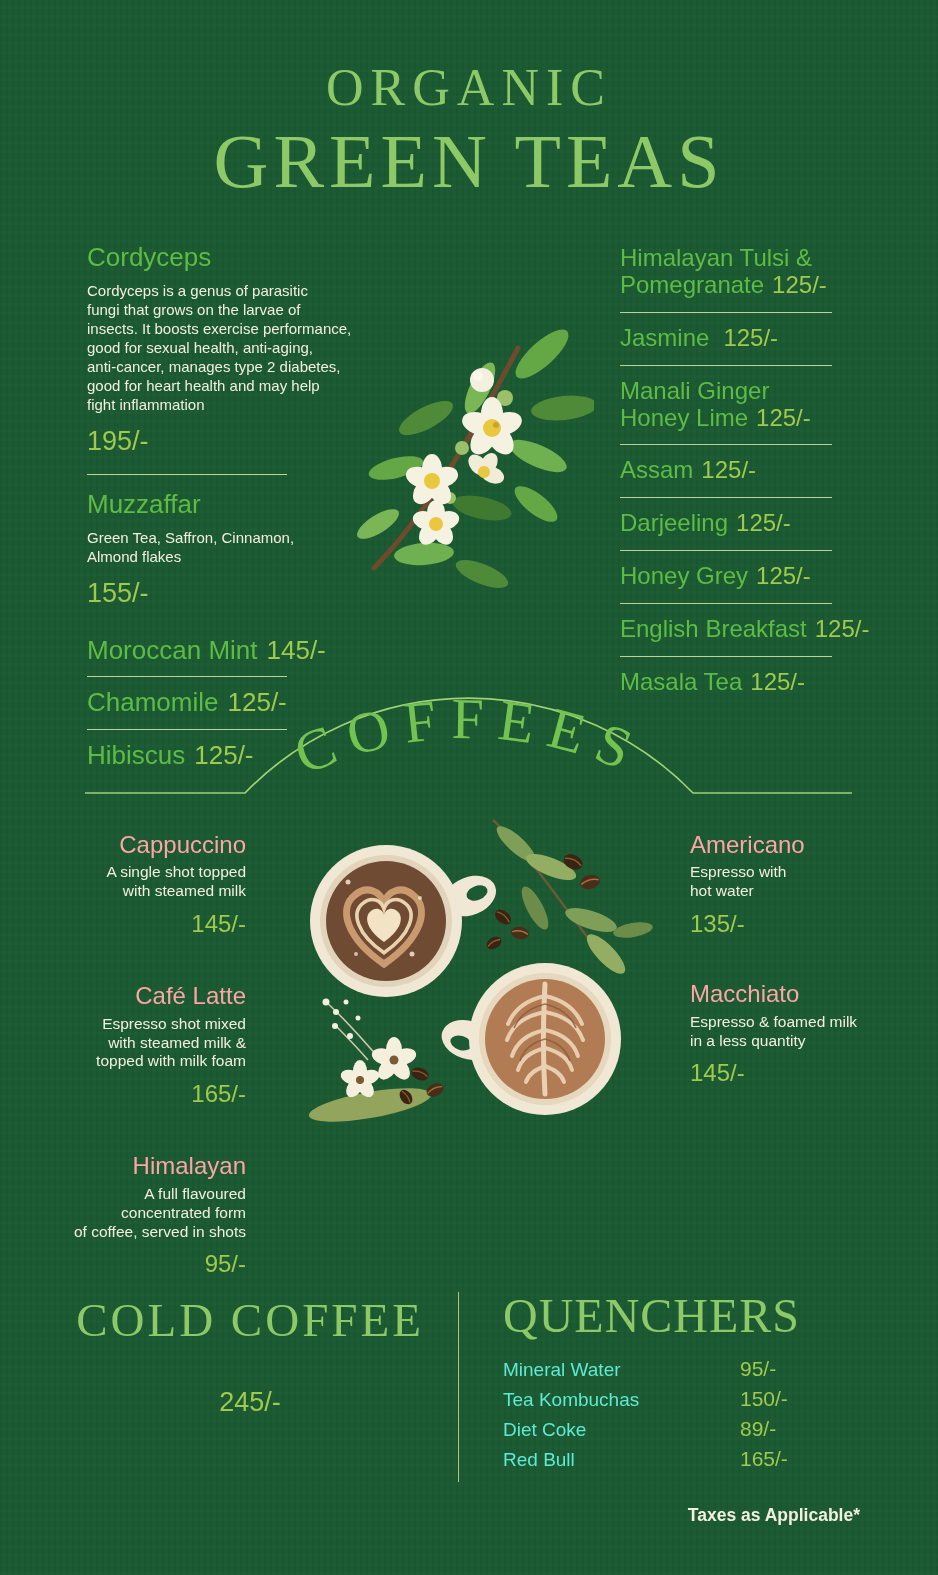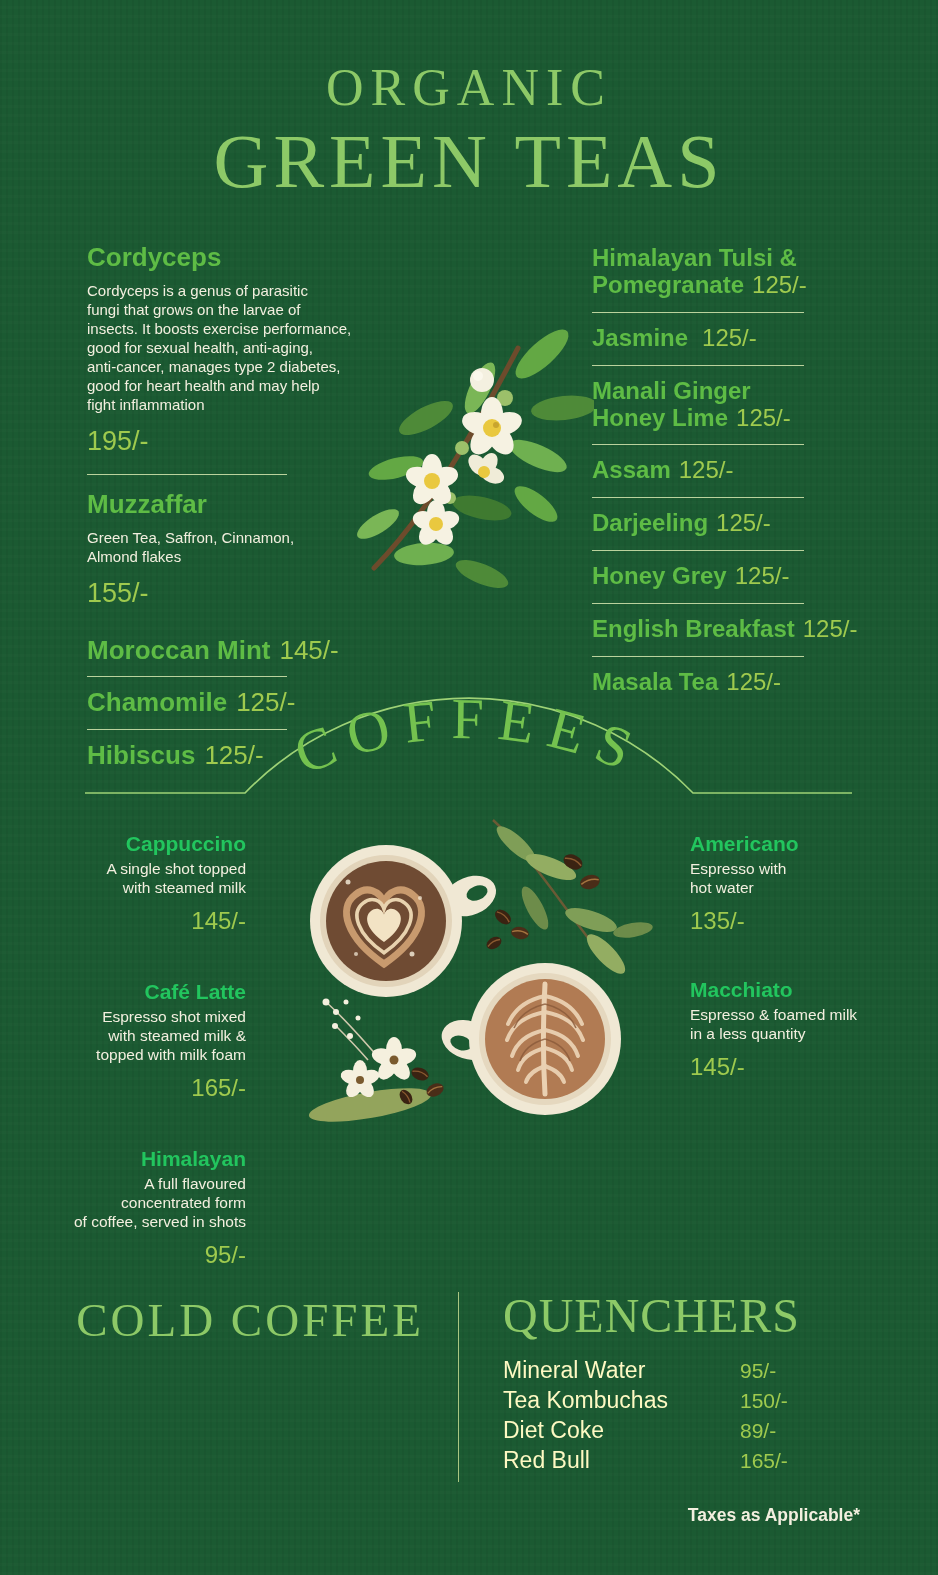--- a/index.html
+++ b/index.html
@@ -17,58 +17,58 @@
   .serif { font-family:"Liberation Serif", serif; color:#8dc967; }
   .abs { position:absolute; }
 
   
   .title-organic { top:58px; left:0; width:100%; text-align:center;
     font-size:52px; letter-spacing:7px; font-weight:400; }
   .title-green   { top:118px; left:0; width:100%; text-align:center;
     font-size:76px; letter-spacing:5px; font-weight:400; }
 
   
-  .tea-name  { color:#5ebc45; font-weight:700; }
+  .tea-name  { color:#5ebc45; font-weight:400; }
   .tea-price { color:#9fca4e; font-weight:400; }
   .pre { white-space:pre-line; }
   .sep { border-top:1.6px solid rgba(215,232,176,.85); height:0; }
 
   .teas-left { left:87px; top:243px; width:302px; }
   .teas-left .big-name { font-size:26px; line-height:1.1; margin-bottom:9px; }
   .teas-left .desc { color:#f3efdf; font-size:15px; line-height:1.27; margin-bottom:12px; }
   .teas-left .price { font-size:27px; }
   .teas-left .sep { width:200px; margin:17px 0 15px 0; }
   .simple-row { font-size:26px; line-height:1.1; }
   .simple-row .tea-price { margin-left:9px; }
   .teas-left .gap-lg { height:27px; }
 
-  .teas-right { left:592px; top:245px; width:285px; }
+  .teas-right { left:620px; top:245px; width:285px; }
   .teas-right .row { font-size:24px; line-height:1.12; }
   .teas-right .tea-price { margin-left:8px; }
   .teas-right .sep { width:212px; margin:13px 0 12px 0; }
 
   
-  .coffee-col .c-name  { color:#22c55e; font-size:21px; font-weight:700; line-height:1.1; }
+  .coffee-col .c-name  { color:#fca5a5; font-size:24px; font-weight:400; line-height:1.1; }
   .coffee-col .c-desc  { color:#f3efdf; font-size:15.5px; line-height:1.22; margin-top:5px; }
   .coffee-col .c-price { color:#9fca4e; font-size:24px; margin-top:9px; }
   .coffee-left  { left:40px;  top:832px; width:206px; text-align:right; }
   .coffee-right { left:690px; top:832px; width:212px; text-align:left; }
   .coffee-left  .c-item { margin-bottom:45px; }
   .coffee-right .c-item { margin-bottom:43px; }
 
   
   .divider-v { left:458px; top:1292px; width:0; height:190px;
     border-left:1.6px solid rgba(205,225,150,.8); }
   .cold-wrap { left:55px; top:1293px; width:390px; text-align:center; }
   .cold-head { font-size:47px; letter-spacing:3px; }
   .cold-price { color:#9fca4e; font-size:27px; margin-top:40px; }
   .quench-wrap { left:503px; top:1288px; width:330px; }
   .quench-head { font-size:48px; letter-spacing:1px; margin-bottom:14px; }
   .q-row { display:grid; grid-template-columns:237px 1fr; align-items:baseline; height:30px; }
-  .q-name { color:#fef9c3; font-size:23px; }
+  .q-name { color:#5eead4; font-size:19px; }
   .q-price { color:#9fca4e; font-size:21px; }
 
   .footer-note { top:1505px; right:78px; color:#f3efdf; font-size:17.5px; font-weight:700; }
 </style>
 </head>
 <body>
 
 <div class="page">
 
   <div class="abs serif title-organic">ORGANIC</div>
@@ -365,20 +365,21 @@
         <path d="M 257 227 C 243 231 235 239 232 249"></path>
         <path d="M 257 227 C 271 231 279 239 282 249"></path>
       </g>
     </g>
   </svg>
 
   <div class="abs divider-v"></div>
 
   <div class="abs cold-wrap">
     <div class="serif cold-head">COLD COFFEE</div>
+    <div class="cold-price">245/-</div>
   </div>
 
   <div class="abs quench-wrap">
     <div class="serif quench-head">QUENCHERS</div>
     <div class="q-row">
       <span class="q-name">Mineral Water</span>
       <span class="q-price">95/-</span>
     </div>
     <div class="q-row">
       <span class="q-name">Tea Kombuchas</span>

